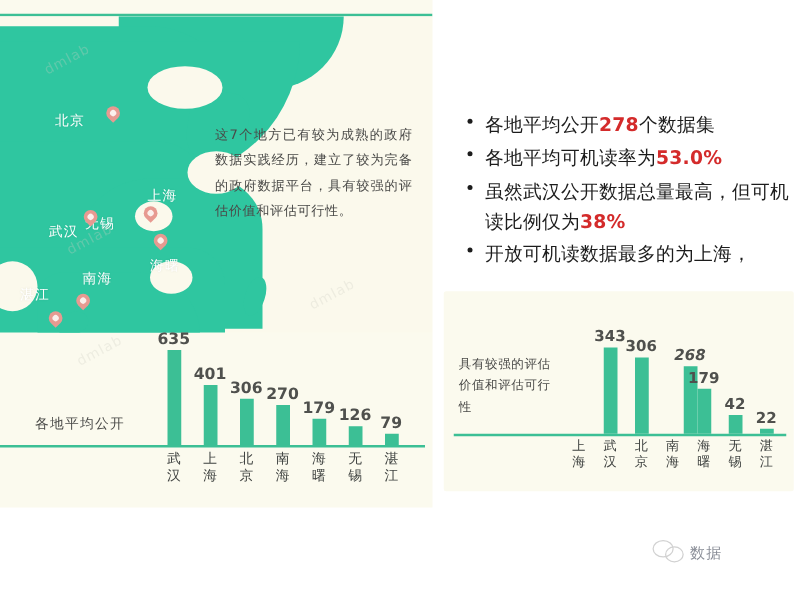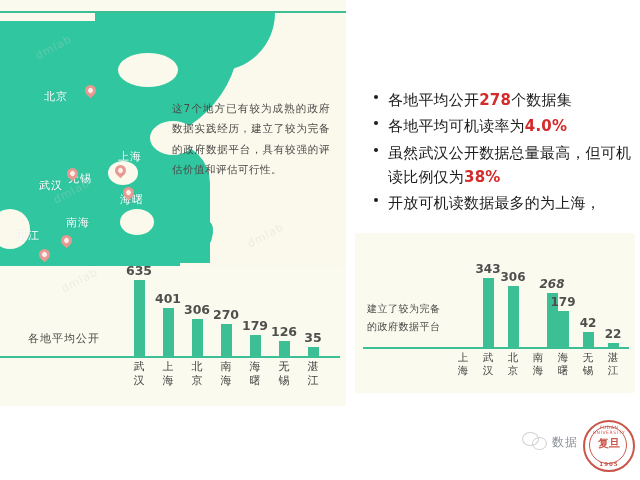--- a/index.html
+++ b/index.html
@@ -190,21 +190,21 @@
       <div class="coast-nip nip-1"></div>
       <div class="coast-nip nip-2"></div>
       <div class="coast-nip nip-3"></div>
       <div class="coast-nip nip-4"></div>
       <div class="coast-nip nip-5"></div>
 
       <div class="city-label" style="left:44px;top:76px">北京</div>
       <div class="city-label" style="left:118px;top:136px">上海</div>
       <div class="city-label" style="left:68px;top:158px">无锡</div>
       <div class="city-label" style="left:39px;top:165px">武汉</div>
-      <div class="city-label" style="left:120px;top:179px">海曙</div>
+      <div class="city-label" style="left:120px;top:192px">海曙</div>
       <div class="city-label" style="left:66px;top:202px">南海</div>
       <div class="city-label" style="left:16px;top:215px">湛江</div>
 
       <div class="pin" style="left:85px;top:72px"></div>
       <div class="pin" style="left:115px;top:152px"></div>
       <div class="pin" style="left:123px;top:174px"></div>
       <div class="pin" style="left:67px;top:155px"></div>
       <div class="pin" style="left:61px;top:222px"></div>
       <div class="pin" style="left:39px;top:236px"></div>
 
@@ -237,21 +237,21 @@
           </div>
           <div class="bar-col" style="left: 116px;">
             <div class="bar-val" style="bottom: 23px;">179</div>
             <div class="bar" style="height: 21px; background: rgb(60, 191, 149);"></div>
           </div>
           <div class="bar-col" style="left: 145px; text-decoration: underline;">
             <div class="bar-val" style="bottom: 17px;">126</div>
             <div class="bar" style="height: 15px; background: rgb(60, 191, 149);"></div>
           </div>
           <div class="bar-col" style="left: 174px;">
-            <div class="bar-val" style="bottom: 11px;">35</div>
+            <div class="bar-val" style="bottom: 11px;">79</div>
             <div class="bar" style="height: 9px; background: rgb(60, 191, 149);"></div>
           </div>
         </div>
       <div class="cl-xlabels" id="left-xlabels">
           <div class="xlab" style="left: 0px; top: 0px;">
             <span>武</span>
             <span>汉</span>
           </div>
           <div class="xlab" style="left: 29px; top: 0px;">
             <span>上</span>
@@ -278,28 +278,28 @@
             <span>江</span>
           </div>
         </div>
       <div class="wmk" style="left:60px;top:12px">dmlab</div>
     </div>
   </div>
 
   <div class="bullets">
     <ul id="bullet-ul">
         <li><span class="dot"></span><span>各地平均公开</span><span class="hl">278</span><span>个数据集</span></li>
-        <li><span class="dot"></span><span>各地平均可机读率为</span><span class="hl">4.0%</span></li>
+        <li><span class="dot"></span><span>各地平均可机读率为</span><span class="hl">53.0%</span></li>
         <li><span class="dot"></span><span>虽然武汉公开数据总量最高，但可机读比例仅为</span><span class="hl">38%</span></li>
         <li><span class="dot"></span><span>开放可机读数据最多的为上海，</span></li>
       </ul>
   </div>
 
   <div class="chart-right">
-    <div class="cr-title">建立了较为完备的政府数据平台</div>
+    <div class="cr-title">具有较强的评估价值和评估可行性</div>
     <div class="axis"></div>
     <div class="bars-r" id="right-bars">
         <div class="bar-col-r" style="left: 25px;">
           <div class="bar-val-r" style="bottom: 71px;">343</div>
           <div class="bar-r" style="height: 69px; background: rgb(60, 191, 149);"></div>
         </div>
         <div class="bar-col-r" style="left: 50px;">
           <div class="bar-val-r" style="bottom: 63px;">306</div>
           <div class="bar-r" style="height: 61px; background: rgb(60, 191, 149);"></div>
         </div>
@@ -351,21 +351,15 @@
         </div>
       </div>
   </div>
 
   <div class="footer">
     <div class="wechat">
       <div class="b1"></div>
         <div class="b2"></div>
     </div>
     <div class="wm-text">数据</div>
-    <div class="seal">
-      <div class="seal-ring"></div>
-      <div class="seal-top">FUDAN UNIVERSITY</div>
-      <div class="seal-mid">复旦</div>
-      <div class="seal-year">1905</div>
-    </div>
   </div>
 
 </div>
 
 </body></html>

